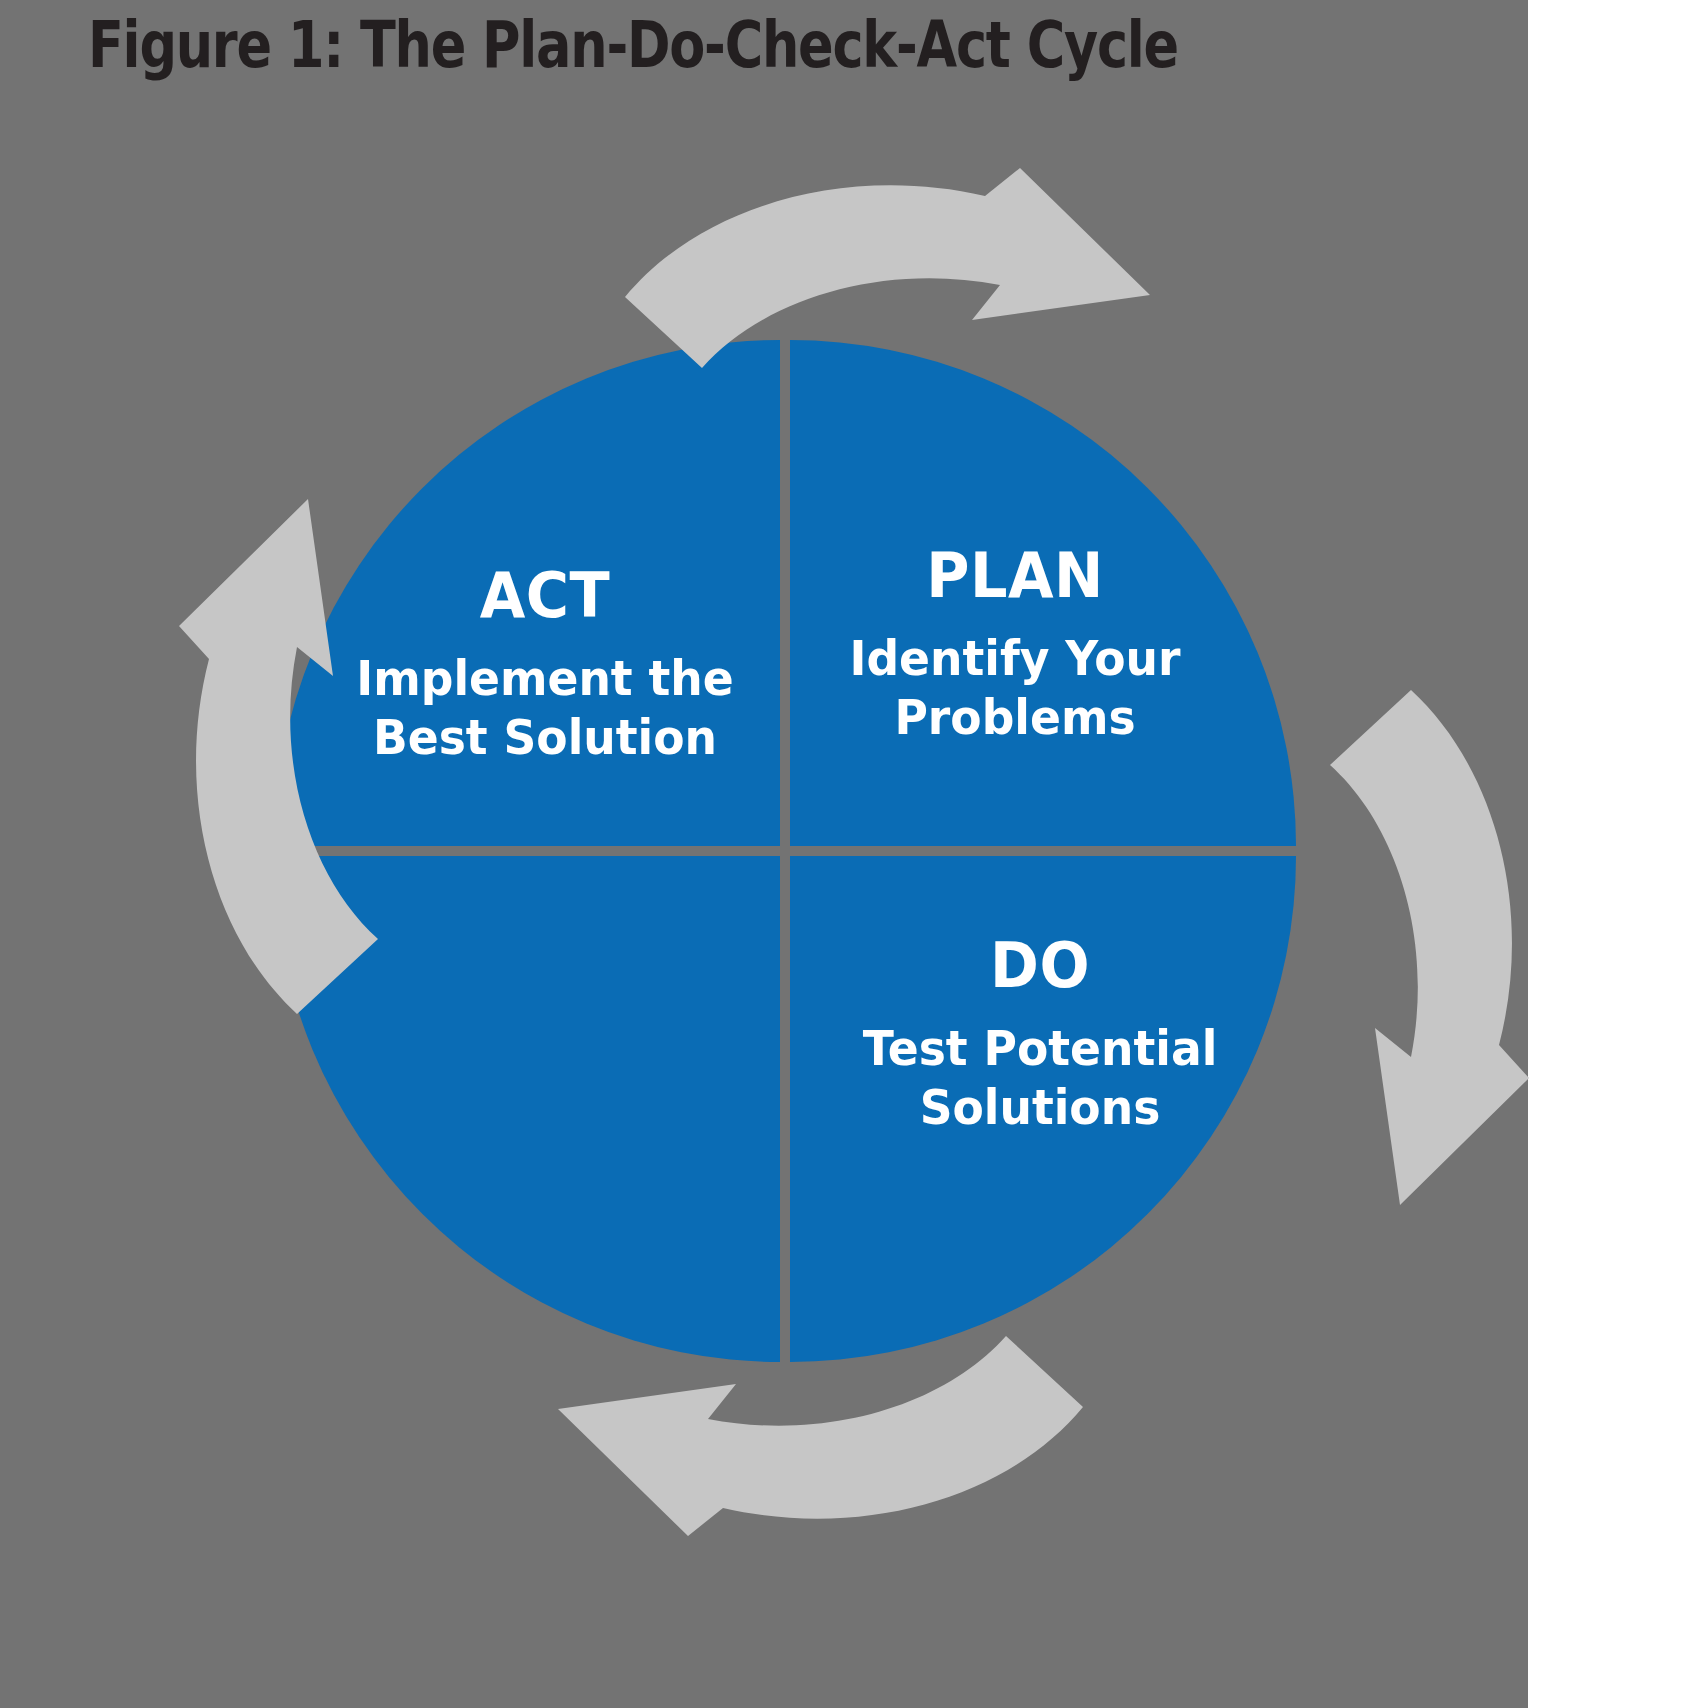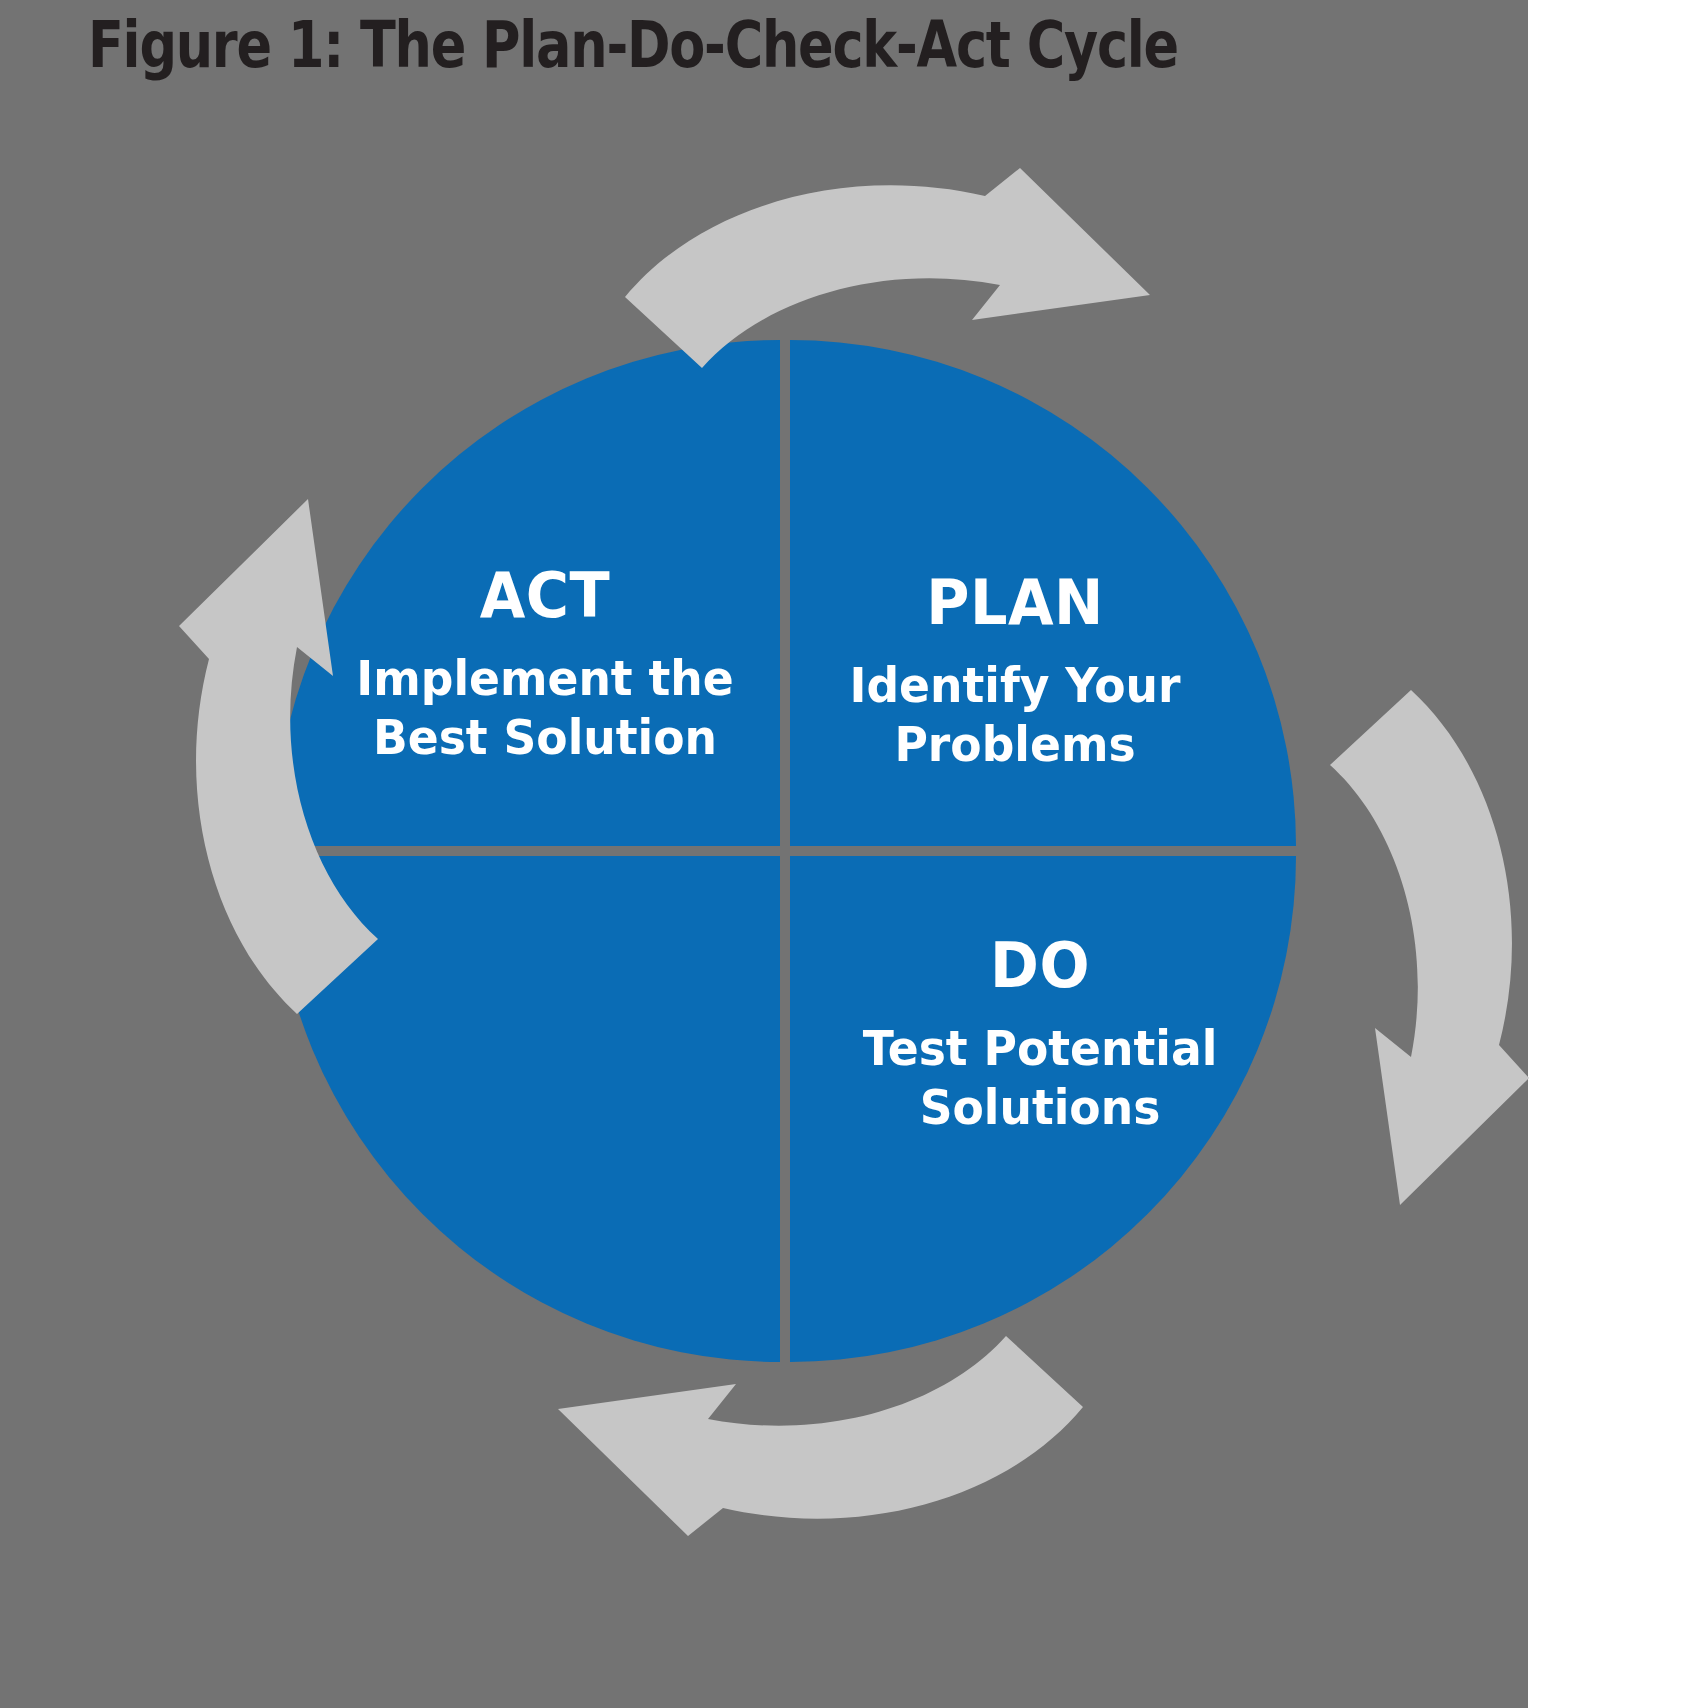--- a/index.html
+++ b/index.html
@@ -53,21 +53,21 @@
     margin-bottom: 22px;
     transform: scaleX(0.95);
   }
   .quad-sub {
     font-weight: bold;
     font-size: 48px;
     line-height: 1.22;
     transform: scaleX(0.95);
   }
   #quad-act   { left: 330px;  top: 545px;  width: 430px; margin-top: 20px; }
-  #quad-plan  { left: 800px;  top: 572px;  width: 430px; }
+  #quad-plan  { left: 800px;  top: 545px;  width: 430px; }
   #quad-check { left: 345px;  top: 935px;  width: 430px; }
   #quad-do    { left: 825px;  top: 935px;  width: 430px; }
 </style>
 </head>
 <body>
 
 <div id="figure-root">
 
   <div id="figure-title">Figure 1: The Plan-Do-Check-Act Cycle</div>
 

